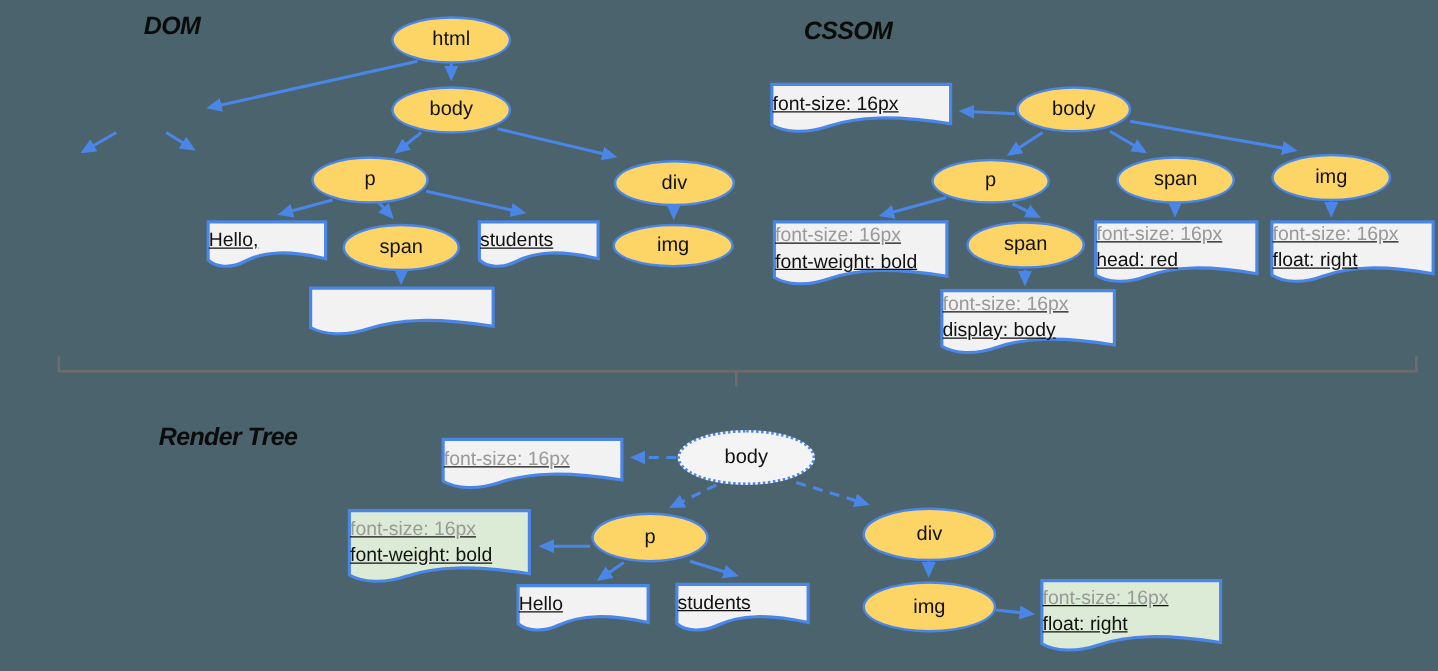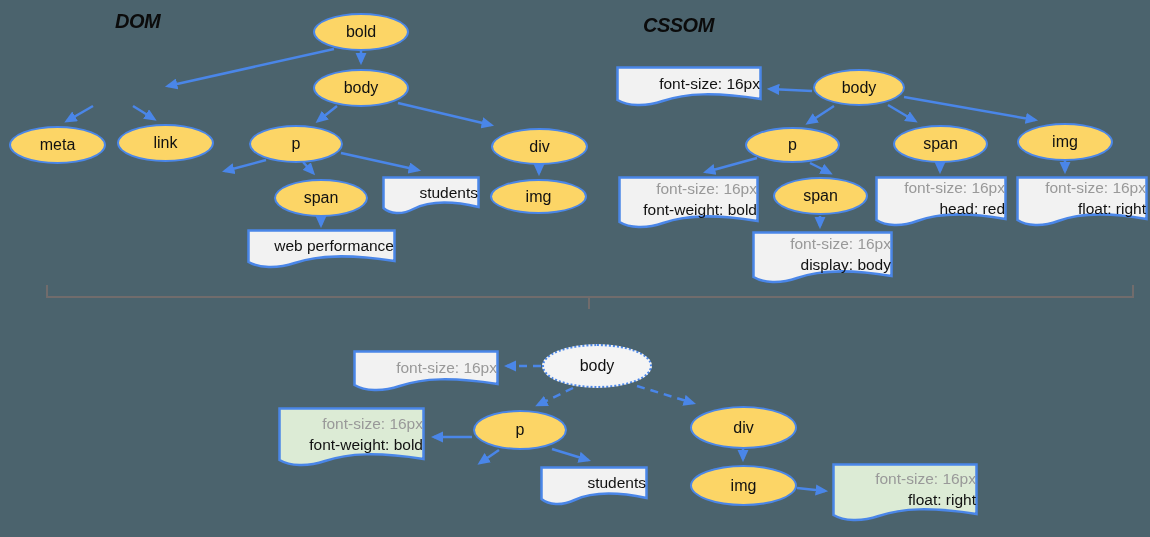--- a/index.html
+++ b/index.html
@@ -27,23 +27,24 @@
   .ellipse.white{
     background:#f4f4f4;
     border-style:dotted;
   }
   .note{position:absolute;z-index:2;}
   .note svg{position:absolute;left:0;top:0;overflow:visible;display:block;}
   .note path{fill:#f2f2f2;stroke:#4a86e8;stroke-width:2.5px;}
   .note.green path{fill:#dcebd5;}
   .note-text{
     position:absolute;left:2px;right:2px;top:1px;bottom:9px;
-    display:flex;flex-direction:column;align-items:flex-end;justify-content:center;
+    display:flex;flex-direction:column;align-items:flex-start;justify-content:center;
     font-size:15.5px;color:#111;line-height:21px;text-align:center;
     white-space:nowrap;
+    text-decoration:underline;
   }
   .note-text .gray{color:#999999;}
   .arrow{stroke:#4a86e8;stroke-width:2.5;fill:none;}
   .arrow.dashed{stroke-dasharray:8 6;}
   .bracket{stroke:#716c6c;stroke-width:2;fill:none;}
 </style>
 </head>
 <body style="background: rgb(75, 99, 109);">
 
 <div id="stage">
@@ -84,61 +85,61 @@
     <line class="arrow dashed" x1="637" y1="386" x2="693" y2="403" marker-end="url(#ah)"></line>
     <line class="arrow" x1="472" y1="437" x2="434" y2="437" marker-end="url(#ah)"></line>
     <line class="arrow" x1="499" y1="450" x2="480" y2="463" marker-end="url(#ah)"></line>
     <line class="arrow" x1="552" y1="449" x2="588" y2="460" marker-end="url(#ah)"></line>
     <line class="arrow" x1="743" y1="449" x2="743" y2="459" marker-end="url(#ah)"></line>
     <line class="arrow" x1="797" y1="488" x2="825" y2="491" marker-end="url(#ah)"></line>
   </svg>
 
   <div class="sec-title" style="left:115px;top:10px">DOM</div>
   <div class="sec-title" style="left:643px;top:14px">CSSOM</div>
+  <div class="sec-title" style="left:127px;top:339px">Render Tree</div>
 
   <div class="ellipse" style="left:313px;top:13px;width:96px;height:38px">
-      <span>bold</span>
+      <span>html</span>
     </div>
   <div class="ellipse" style="left:313px;top:69px;width:96px;height:38px">
       <span>body</span>
     </div>
-  <div class="ellipse" style="left:9px;top:126px;width:97px;height:38px">
-      <span>meta</span>
-    </div>
-  <div class="ellipse" style="left:117px;top:124px;width:97px;height:38px">
-      <span>link</span>
-    </div>
   <div class="ellipse" style="left:249px;top:125px;width:94px;height:38px">
       <span>p</span>
     </div>
   <div class="ellipse" style="left:491px;top:128px;width:97px;height:37px">
       <span>div</span>
     </div>
   <div class="ellipse" style="left:274px;top:179px;width:94px;height:38px">
       <span>span</span>
     </div>
   <div class="ellipse" style="left:490px;top:179px;width:97px;height:35px">
       <span>img</span>
     </div>
 
+  <div class="note" style="left:165px;top:176px;width:97px;height:40px">
+    <svg width="97" height="40" viewBox="0 0 97 40">
+        <path d="M1.5,1.5 L95.5,1.5 L95.5,31 C66.0,24 46.6,25 31.0,33 C19.4,39 7.8,38 1.5,32 Z"></path>
+      </svg>
+    <div class="note-text">
+        <div>Hello,</div>
+      </div>
+  </div>
   <div class="note" style="left:382px;top:176px;width:98px;height:40px">
     <svg width="98" height="40" viewBox="0 0 98 40">
         <path d="M1.5,1.5 L96.5,1.5 L96.5,31 C66.6,24 47.0,25 31.4,33 C19.6,39 7.8,38 1.5,32 Z"></path>
       </svg>
     <div class="note-text">
         <div>students</div>
       </div>
   </div>
   <div class="note" style="left:247px;top:229px;width:149px;height:41px">
     <svg width="149" height="41" viewBox="0 0 149 41">
         <path d="M1.5,1.5 L147.5,1.5 L147.5,32 C101.3,25 71.5,26 47.7,34 C29.8,40 11.9,39 1.5,33 Z"></path>
       </svg>
-    <div class="note-text">
-        <div>web performance</div>
-      </div>
   </div>
 
   <div class="ellipse" style="left:813px;top:69px;width:92px;height:37px">
       <span>body</span>
     </div>
   <div class="ellipse" style="left:745px;top:127px;width:95px;height:36px">
       <span>p</span>
     </div>
   <div class="ellipse" style="left:893px;top:125px;width:95px;height:38px">
       <span>span</span>
@@ -218,20 +219,28 @@
   </div>
   <div class="note green" style="left:278px;top:407px;width:147px;height:61px">
     <svg width="147" height="61" viewBox="0 0 147 61">
         <path d="M1.5,1.5 L145.5,1.5 L145.5,52 C100.0,45 70.6,46 47.0,54 C29.4,60 11.8,59 1.5,53 Z"></path>
       </svg>
     <div class="note-text">
       <div class="gray">font-size: 16px</div>
       <div>font-weight: bold</div>
     </div>
   </div>
+  <div class="note" style="left:413px;top:467px;width:107px;height:40px">
+    <svg width="107" height="40" viewBox="0 0 107 40">
+        <path d="M1.5,1.5 L105.5,1.5 L105.5,31 C72.8,24 51.4,25 34.2,33 C21.4,39 8.6,38 1.5,32 Z"></path>
+      </svg>
+    <div class="note-text">
+        <div>Hello</div>
+      </div>
+  </div>
   <div class="note" style="left:540px;top:466px;width:108px;height:41px">
     <svg width="108" height="41" viewBox="0 0 108 41">
         <path d="M1.5,1.5 L106.5,1.5 L106.5,32 C73.4,25 51.8,26 34.6,34 C21.6,40 8.6,39 1.5,33 Z"></path>
       </svg>
     <div class="note-text">
         <div>students</div>
       </div>
   </div>
   <div class="note green" style="left:832px;top:463px;width:146px;height:60px">
     <svg width="146" height="60" viewBox="0 0 146 60">

